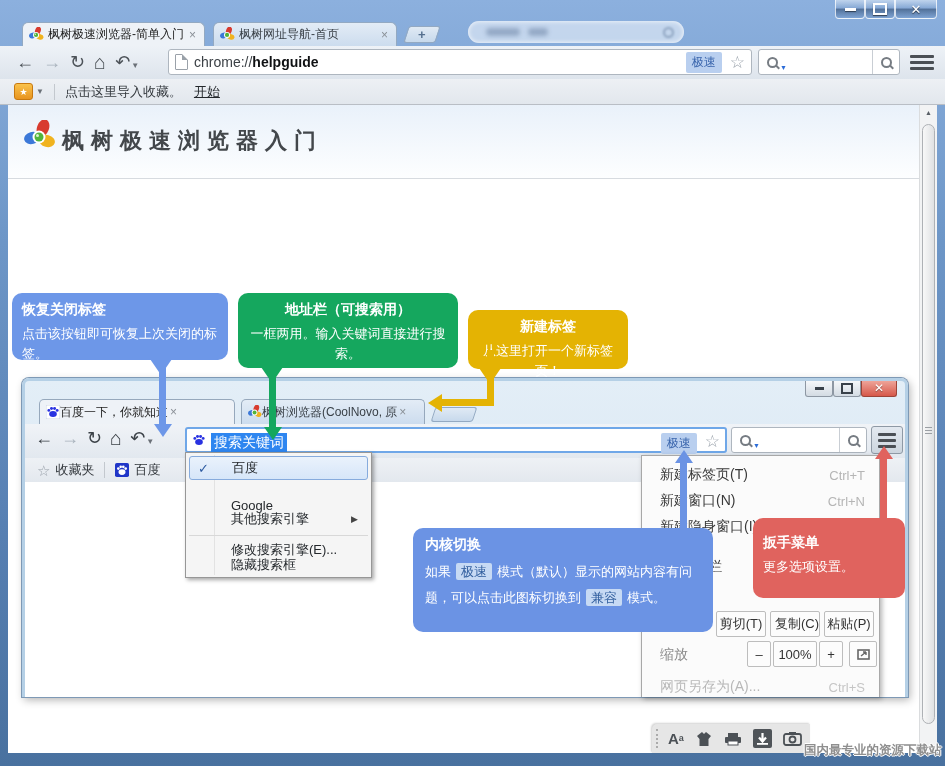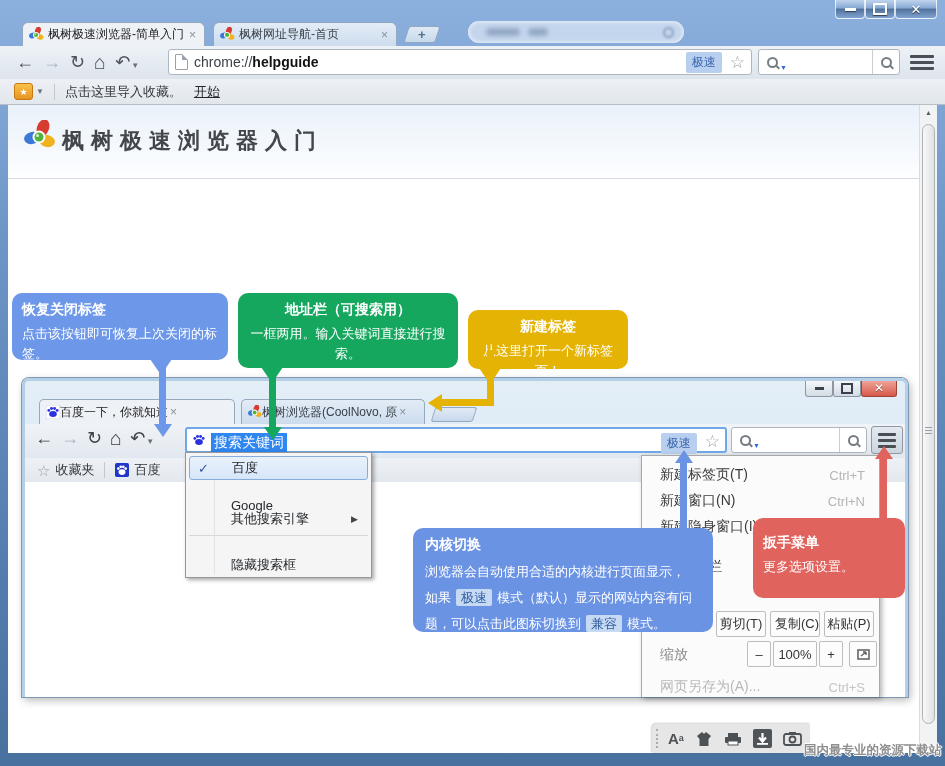--- a/index.html
+++ b/index.html
@@ -396,20 +396,23 @@
       <span class="lbl">百度</span>
     </div>
     <div class="se-item" style="top:40px;">
       <span class="lbl">Google</span>
     </div>
     <div class="se-item" style="top:54px;">
       <span class="lbl">其他搜索引擎</span>
       <span class="se-sub">▶</span>
     </div>
     <span class="se-sep" style="top:82px;"></span>
+    <div class="se-item" style="top:85px;">
+      <span class="lbl">修改搜索引擎(E)...</span>
+    </div>
     <div class="se-item" style="top:100px;">
       <span class="lbl">隐藏搜索框</span>
     </div>
   </div>
 
   <div class="wmenu">
     <div class="wm-row" style="top:6px;">
       <span>新建标签页(T)</span>
       <span class="wm-short">Ctrl+T</span>
     </div>
@@ -454,21 +457,20 @@
       </div>
     </div>
     <div class="wm-row wm-dis" style="top:218px;">
       <span>网页另存为(A)...</span>
       <span class="wm-short" style="color:#c6c6c6;">Ctrl+S</span>
     </div>
   </div>
 
   <div class="callout co-kernel" style="left:413px;top:528px;width:300px;height:104px;padding:8px 12px;">
     <div class="ct">内核切换</div>
-    <div class="kline">浏览器会自动使用合适的内核进行页面显示，</div>
     <div class="kline"><span>如果</span><span class="kbadge">极速</span><span>模式（默认）显示的网站内容有问</span></div>
     <div class="kline"><span>题，可以点击此图标切换到</span><span class="kbadge">兼容</span><span>模式。</span></div>
   </div>
 
   <div class="callout co-red" style="left:753px;top:518px;width:152px;height:80px;">
     <div class="ct" style="margin-top:8px;">扳手菜单</div>
     <div class="cb">更多选项设置。</div>
   </div>
 
   <div class="foot-toolbar">

